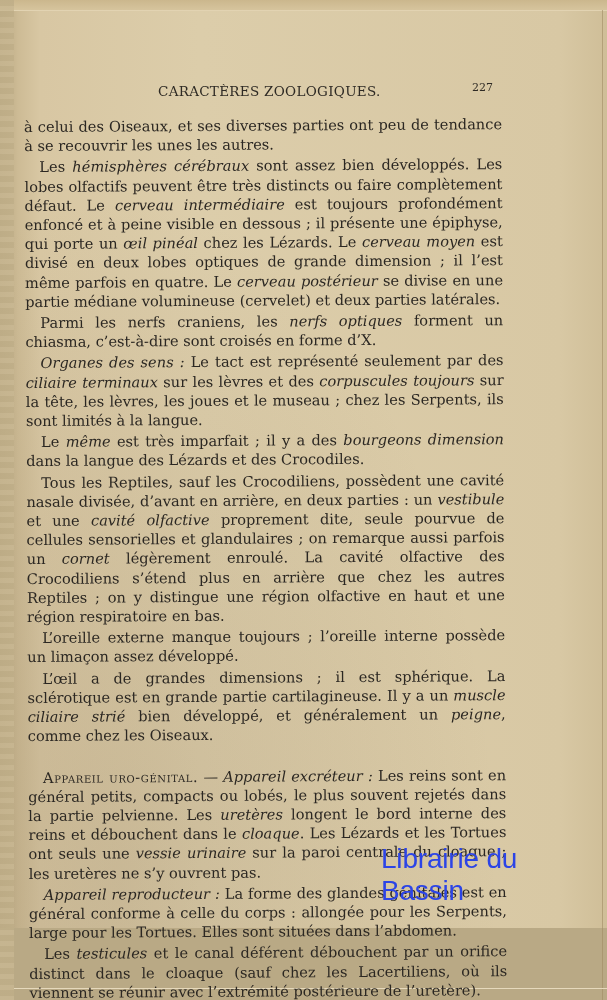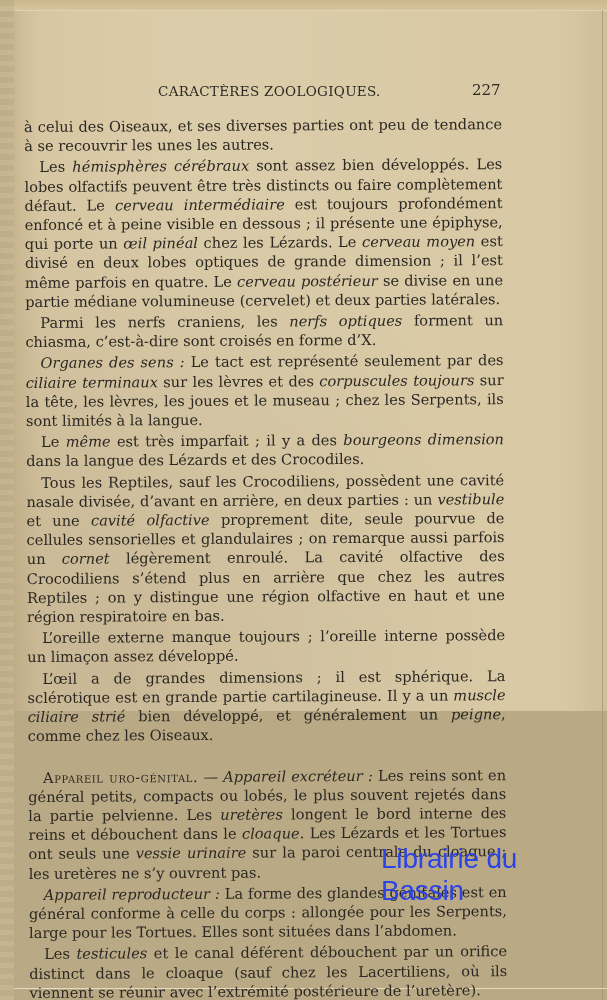--- a/index.html
+++ b/index.html
@@ -3,21 +3,21 @@
 <meta charset="utf-8">
 <style>
   html, body { margin: 0; padding: 0; }
   body {
     width: 607px; height: 1000px; overflow: hidden;
     background: #b9a985;
     position: relative;
     font-family: "DejaVu Serif", "Liberation Serif", serif;
   }
   .page {
-    position: absolute; left: 0; top: 0; width: 607px; height: 711px;
+    position: absolute; left: 0; top: 0; width: 607px; height: 928px;
     background:
       radial-gradient(ellipse at 20% 95%, rgba(120,100,70,0.18), transparent 55%),
       linear-gradient(90deg, #b6a47e 0px, #cdbb95 18px, #d8c7a3 40px, #dccdaa 200px, #d8c8a4 560px, #cfbe98 607px);
   }
   .top-edge {
     position: absolute; left: 0; top: 0; width: 607px; height: 10px;
     background: linear-gradient(180deg, #cbb78d, #d6c49d);
     border-bottom: 1px solid #e2d3b2;
   }
   .left-strip {
@@ -34,21 +34,21 @@
     background: #e6d9bc;
   }
   .header {
     position: absolute; top: 83px; left: 0; width: 607px; height: 20px;
     color: #2e2a24; font-size: 13.5px;
   }
   .running-title {
     position: absolute; left: 158px; top: 0; letter-spacing: 0.3px;
   }
   .page-number {
-    position: absolute; left: 472px; top: -2px; font-size: 15px;
+    position: absolute; left: 472px; top: -2px; font-size: 11px;
   }
   .body-text {
     position: absolute; left: 24px; top: 117px; width: 478px;
     color: #2b2722;
     font-size: 14.6px;
     line-height: 19.2px;
     text-align: justify;
     transform: rotate(-0.35deg);
     transform-origin: left top;
   }

